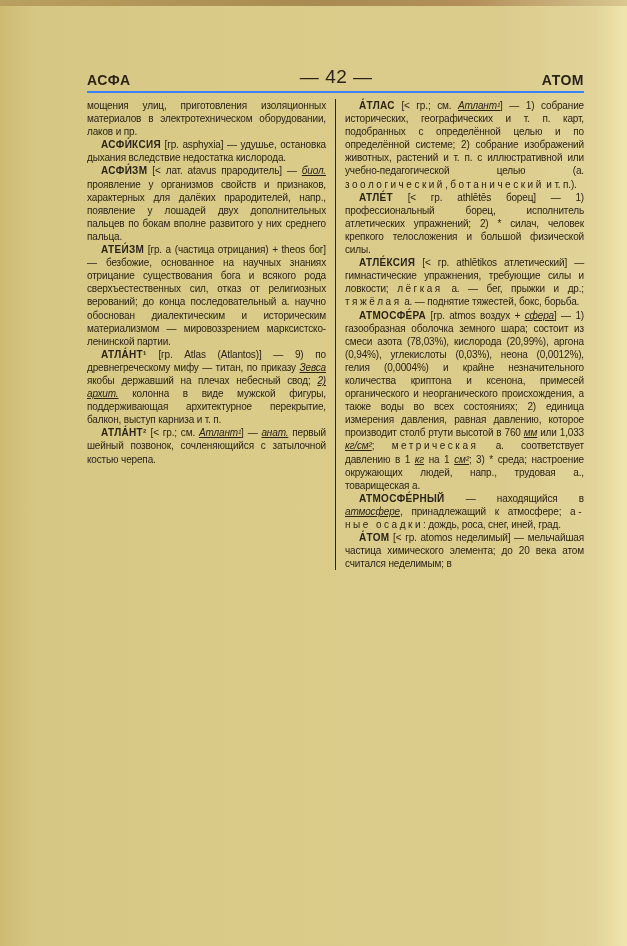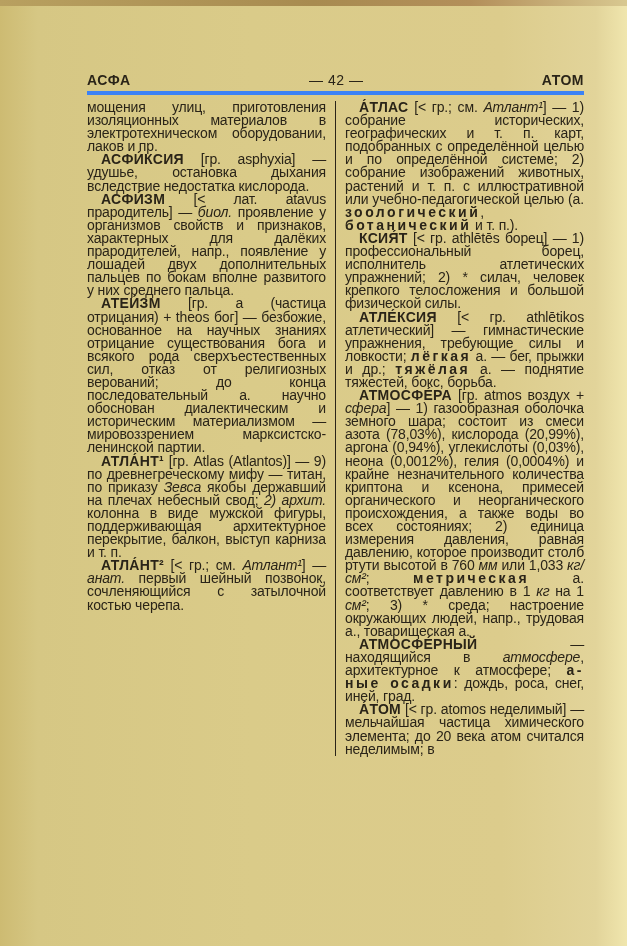--- a/index.html
+++ b/index.html
@@ -14,41 +14,41 @@
     position: absolute; left: 0; top: 0; width: 627px; height: 6px;
     background: linear-gradient(90deg, #b8a060, #a88b50 50%, #b38f5a 75%, #d8c890);
   }
   .page {
     position: absolute; left: 87px; top: 70px; width: 497px;
   }
   .header {
     display: flex; justify-content: space-between; align-items: flex-end;
     font-weight: bold; font-size: 14px; letter-spacing: 0.5px;
     padding-bottom: 3px;
-    border-bottom: 4px solid #3b82f6;
+    border-bottom: 2px solid #3b82f6;
     height: 18px;
   }
-  .header .page-num { font-weight: normal; font-size: 14px; }
+  .header .page-num { font-weight: normal; font-size: 19px; }
   .columns {
     display: flex; margin-top: 6px;
   }
   .col {
     width: 244px;
-    font-size: 14px; line-height: 13.1px;
+    font-size: 10px; line-height: 13.1px;
     text-align: justify;
     font-family: "Liberation Sans Narrow", "Liberation Sans", sans-serif;
     letter-spacing: -0.15px;
   }
   .col.left { padding-right: 9px; border-right: 1px solid #2a2418; }
   .col.right { padding-left: 9px; }
   .entry { margin: 0; text-indent: 14px; }
   .entry.cont { text-indent: 0; }
   .hw { font-weight: bold; letter-spacing: 0.3px; }
-  .it { font-style: italic; }
-  .sp { letter-spacing: 2.5px; font-weight: bold; }
+  .it { font-style: italic; text-decoration: underline; }
+  .sp { letter-spacing: 2.5px; }
 </style>
 </head>
 <body>
 
 <div class="top-edge"></div>
 
 <div class="page">
   <div class="header">
     <span>АСФА</span>
     <span class="page-num">— 42 —</span>
@@ -70,24 +70,24 @@
 
 
       <p class="entry"><span class="hw">АТЛА́НТ¹</span><span> [гр. Atlas (Atlantos)] — 9) по древнегреческому мифу — титан, по приказу </span><span class="it">Зевса</span><span> якобы державший на плечах небесный свод; </span><span class="it">2) архит.</span><span> колонна в виде мужской фигуры, поддерживающая архитектурное перекрытие, балкон, выступ карниза и т. п.</span></p>
 
       <p class="entry"><span class="hw">АТЛА́НТ²</span><span> [&lt; гр.; см. </span><span class="it">Атлант¹</span><span>] — </span><span class="it">анат.</span><span> первый шейный позвонок, сочленяющийся с затылочной костью черепа.</span></p>
     </div>
 
     <div class="col right">
       <p class="entry"><span class="hw">А́ТЛАС</span><span> [&lt; гр.; см. </span><span class="it">Атлант¹</span><span>] — 1) собрание исторических, географических и т. п. карт, подобранных с определённой целью и по определённой системе; 2) собрание изображений животных, растений и т. п. с иллюстративной или учебно-педагогической целью (а. </span><span class="sp">зоологический</span><span>, </span><span class="sp">ботанический</span><span> и т. п.).</span></p>
 
-      <p class="entry"><span class="hw">КСИЯ́Т</span><span> [&lt; гр. athlētēs борец] — 1) профессиональный борец, исполнитель атлетических упражнений; 2) * силач, человек крепкого телосложения и большой физической силы.</span></p>
+      <p class="entry"><span class="hw">АТЛЕ́Т</span><span> [&lt; гр. athlētēs борец] — 1) профессиональный борец, исполнитель атлетических упражнений; 2) * силач, человек крепкого телосложения и большой физической силы.</span></p>
 
       <p class="entry"><span class="hw">АТЛЕ́КСИЯ</span><span> [&lt; гр. athlētikos атлетический] — гимнастические упражнения, требующие силы и ловкости; </span><span class="sp">лёгкая</span><span> а. — бег, прыжки и др.; </span><span class="sp">тяжёлая</span><span> а. — поднятие тяжестей, бокс, борьба.</span></p>
 
       <p class="entry"><span class="hw">АТМОСФЕ́РА</span><span> [гр. atmos воздух + </span><span class="it">сфера</span><span>] — 1) газообразная оболочка земного шара; состоит из смеси азота (78,03%), кислорода (20,99%), аргона (0,94%), углекислоты (0,03%), неона (0,0012%), гелия (0,0004%) и крайне незначительного количества криптона и ксенона, примесей органического и неорганического происхождения, а также воды во всех состояниях; 2) единица измерения давления, равная давлению, которое производит столб ртути высотой в 760 </span><span class="it">мм</span><span> или 1,033 </span><span class="it">кг/см²</span><span>; </span><span class="sp">метрическая</span><span> а. соответствует давлению в 1 </span><span class="it">кг</span><span> на 1 </span><span class="it">см²</span><span>; 3) * среда; настроение окружающих людей, напр., трудовая а., товарищеская а.</span></p>
 
-      <p class="entry"><span class="hw">АТМОСФЕ́РНЫЙ</span><span> — находящийся в </span><span class="it">атмосфере</span><span>, архитектурное к атмосфере; </span><span class="sp">а-ные осадки</span><span>: дождь, роса, снег, иней, град.</span></p>
+      <p class="entry"><span class="hw">АТМОСФЕ́РНЫЙ</span><span> — находящийся в </span><span class="it">атмосфере</span><span>, принадлежащий к атмосфере; </span><span class="sp">а-ные осадки</span><span>: дождь, роса, снег, иней, град.</span></p>
 
       <p class="entry"><span class="hw">А́ТОМ</span><span> [&lt; гр. atomos неделимый] — мельчайшая частица химического элемента; до 20 века атом считался неделимым; в</span></p>
     </div>
   </div>
 </div>
 
 </body></html>

